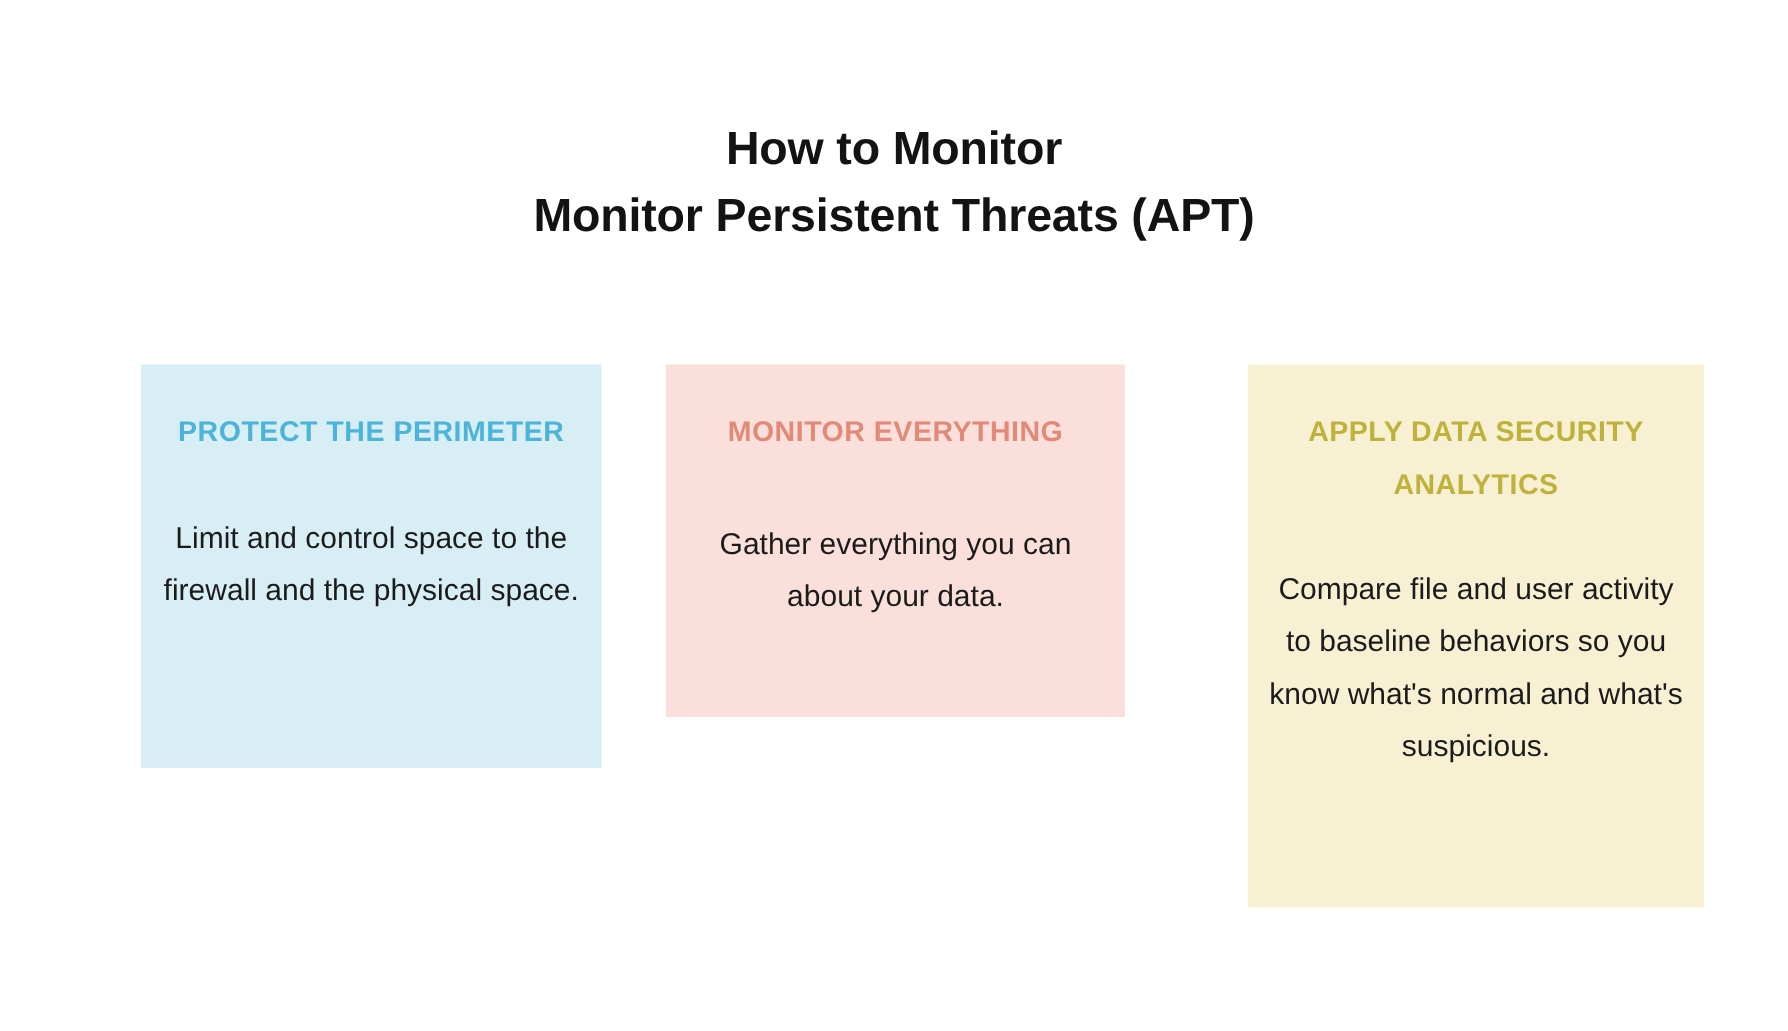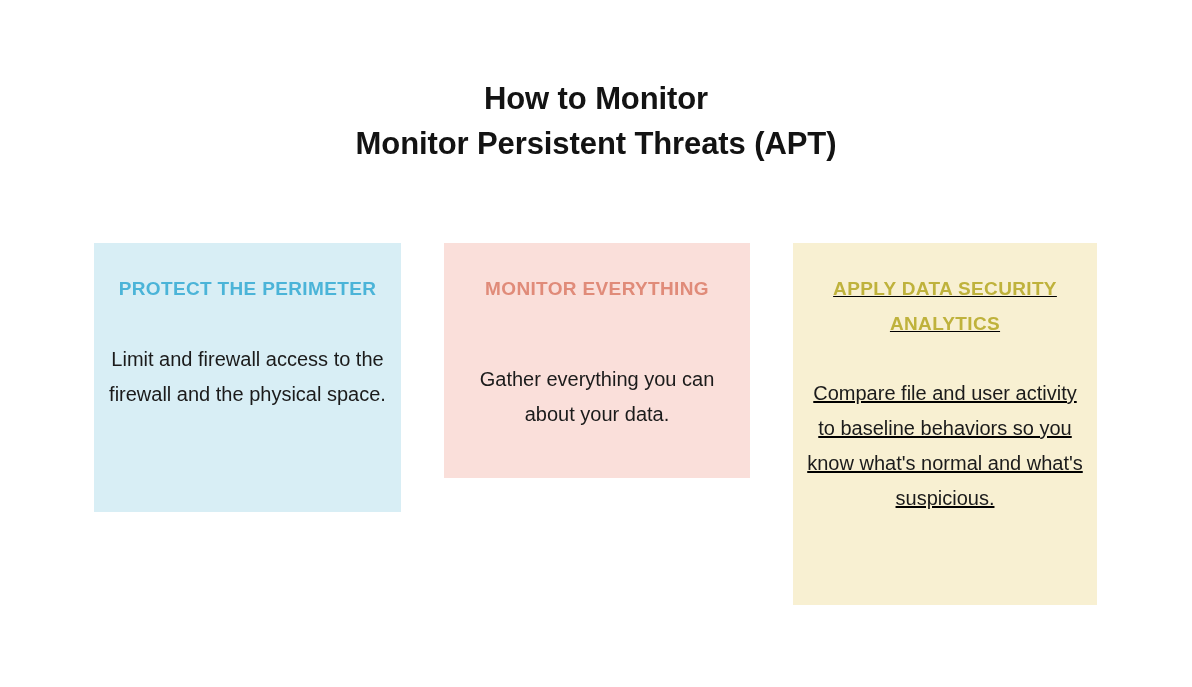--- a/index.html
+++ b/index.html
@@ -52,21 +52,21 @@
   .card {
     position: absolute;
     top: 0;
     box-sizing: border-box;
     padding: 28px 14px 20px 14px;
     text-align: center;
   }
 
   .card-1 { left: 94px;  width: 307px; height: 269px; background: #d8eef5; }
   .card-2 { left: 444px; width: 306px; height: 235px; background: #fadfda; }
-  .card-3 { left: 793px; width: 304px; height: 362px; background: #f8f0d2; text-decoration: underline; }
+  .card-3 { left: 832px; width: 304px; height: 362px; background: #f8f0d2; }
 
   .card-heading {
     margin: 0;
     font-size: 19px;
     font-weight: 700;
     line-height: 35px;
     letter-spacing: 0.35px;
     text-transform: uppercase;
     text-align: center;
   }
@@ -75,38 +75,38 @@
   .card-3 .card-heading { color: #bfb23c; }
 
   .card-body {
     margin: 0;
     font-size: 20px;
     font-weight: 400;
     line-height: 35px;
     color: #1b1b1b;
   }
   .card-1 .card-body { margin-top: 36px; }
-  .card-2 .card-body { margin-top: 56px; }
+  .card-2 .card-body { margin-top: 40px; }
   .card-3 .card-body { margin-top: 35px; }
 </style>
 </head>
 <body>
 
 <div class="infographic">
 
   <div class="title-block">
     <span class="title-line">How to Monitor</span>
     <span class="title-line">Monitor Persistent Threats (APT)</span>
   </div>
 
   <div class="cards">
 
     <div class="card card-1">
       <p class="card-heading">Protect the perimeter</p>
-      <p class="card-body">Limit and firewall access to the firewall and the physical space.</p>
+      <p class="card-body">Limit and control space to the firewall and the physical space.</p>
     </div>
 
     <div class="card card-2">
       <p class="card-heading">Monitor everything</p>
       <p class="card-body">Gather everything you can about your data.</p>
     </div>
 
     <div class="card card-3">
       <p class="card-heading">Apply data security analytics</p>
       <p class="card-body">Compare file and user activity to baseline behaviors so you know what's normal and what's suspicious.</p>

